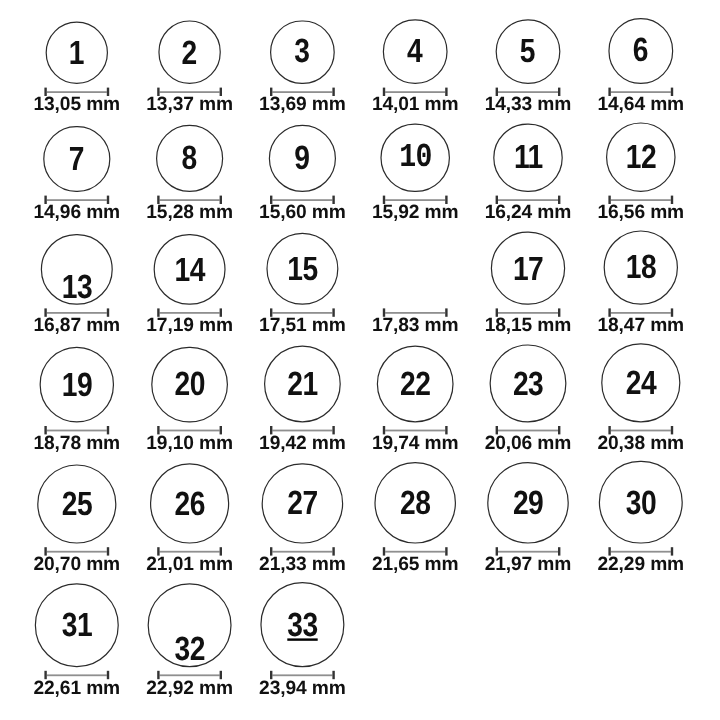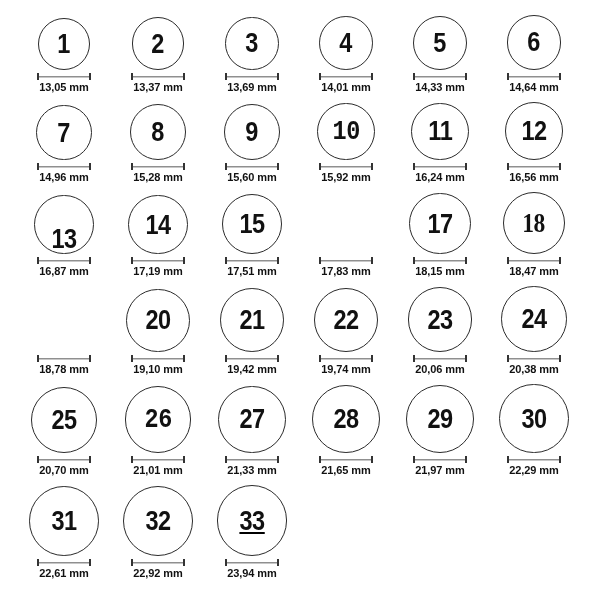--- a/index.html
+++ b/index.html
@@ -51,21 +51,21 @@
     height: 7px;
     margin-top: 3px;
     box-sizing: border-box;
     border-left: 2px solid #333333;
     border-right: 2px solid #333333;
     background: linear-gradient(#8f8f8f, #8f8f8f) center / 100% 1.5px no-repeat;
   }
   .label {
     margin-top: 1px;
     font-weight: bold;
-    font-size: 11px;
+    font-size: 16px;
     line-height: 13px;
     color: #111111;
     white-space: nowrap;
     letter-spacing: -0.1px;
   }
 </style>
 </head>
 <body>
 
 <div id="ring-chart">
@@ -184,29 +184,32 @@
     <div class="label">17,83 mm</div>
   </div>
       <div class="cell">
     <div class="circle" style="width: 61.44px; height: 61.44px;">
       <span class="num">17</span>
     </div>
     <div class="dimline"></div>
     <div class="label">18,15 mm</div>
   </div>
       <div class="cell">
-    <div class="circle" style="width: 62.03px; height: 62.03px; font-family: Liberation Serif, serif;">
+    <div class="circle" style="width: 62.03px; height: 62.03px;">
       <span class="num">18</span>
     </div>
     <div class="dimline"></div>
     <div class="label">18,47 mm</div>
   </div>
     </div>
     <div class="row">
       <div class="cell">
+    <div class="circle" style="width: 62.62px; height: 62.62px;">
+      <span class="num">19</span>
+    </div>
     <div class="dimline"></div>
     <div class="label">18,78 mm</div>
   </div>
       <div class="cell">
     <div class="circle" style="width: 63.21px; height: 63.21px;">
       <span class="num">20</span>
     </div>
     <div class="dimline"></div>
     <div class="label">19,10 mm</div>
   </div>
@@ -241,21 +244,21 @@
     </div>
     <div class="row">
       <div class="cell">
     <div class="circle" style="width: 66.16px; height: 66.16px;">
       <span class="num">25</span>
     </div>
     <div class="dimline"></div>
     <div class="label">20,70 mm</div>
   </div>
       <div class="cell">
-    <div class="circle" style="width: 66.75px; height: 66.75px; font-family: Liberation Mono, monospace;">
+    <div class="circle" style="width: 66.75px; height: 66.75px;">
       <span class="num">26</span>
     </div>
     <div class="dimline"></div>
     <div class="label">21,01 mm</div>
   </div>
       <div class="cell">
     <div class="circle" style="width: 67.34px; height: 67.34px;">
       <span class="num">27</span>
     </div>
     <div class="dimline"></div>
@@ -285,21 +288,21 @@
     </div>
     <div class="row">
       <div class="cell">
     <div class="circle" style="width: 69.7px; height: 69.7px; text-align: right;">
       <span class="num">31</span>
     </div>
     <div class="dimline"></div>
     <div class="label">22,61 mm</div>
   </div>
       <div class="cell">
-    <div class="circle" style="width: 70.29px; height: 70.29px;">
+    <div class="circle" style="width: 70.29px; height: 70.29px; align-items: flex-end;">
       <span class="num">32</span>
     </div>
     <div class="dimline"></div>
     <div class="label">22,92 mm</div>
   </div>
       <div class="cell">
     <div class="circle" style="width: 70.88px; height: 70.88px; text-decoration: underline;">
       <span class="num">33</span>
     </div>
     <div class="dimline"></div>

